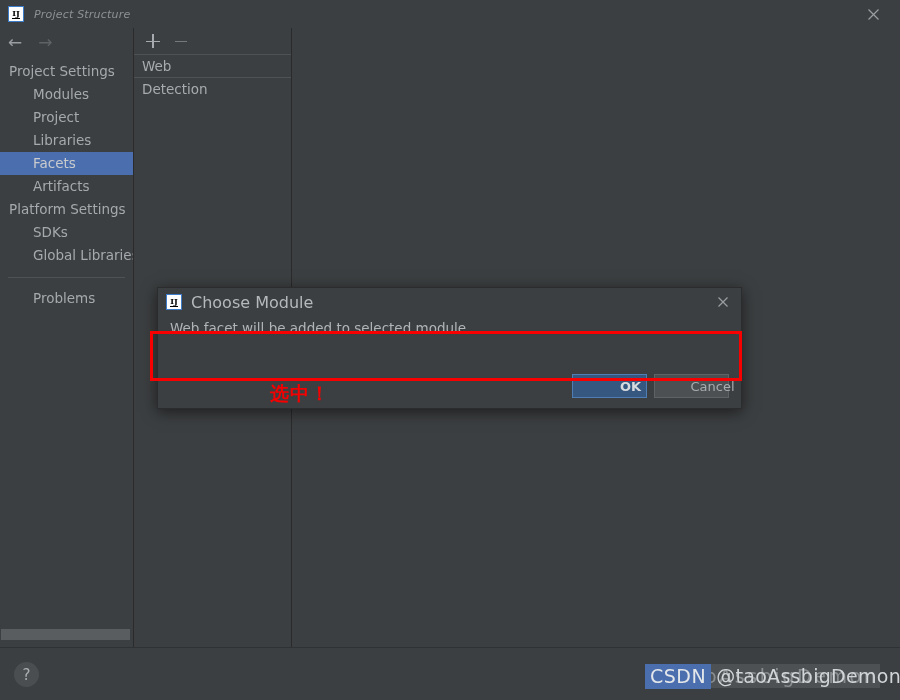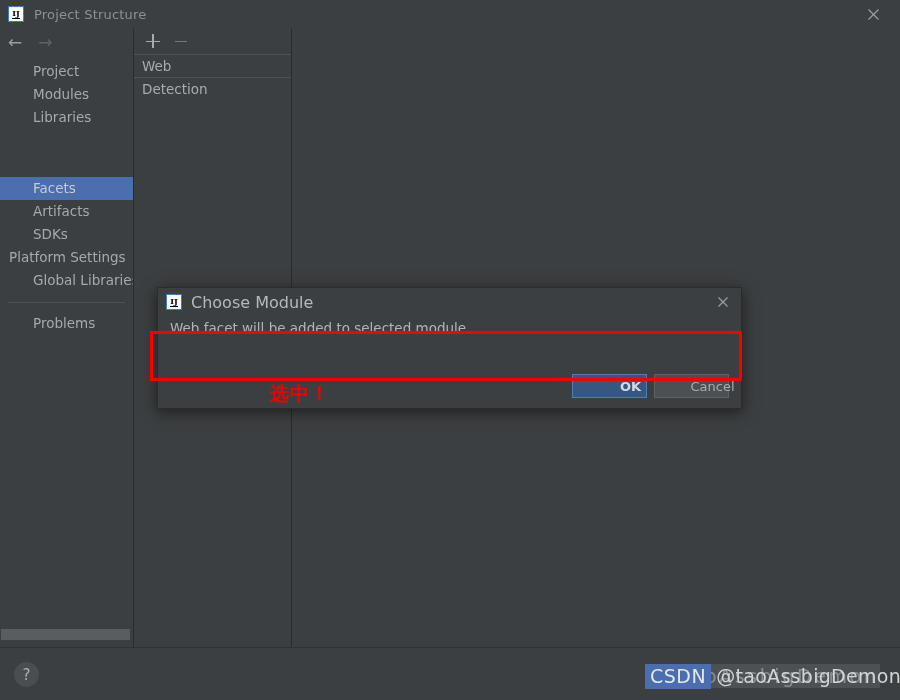--- a/index.html
+++ b/index.html
@@ -59,23 +59,24 @@
     margin-bottom: 2px;
   }
   .ij-icon .ij-bar {
     position: absolute;
     bottom: 2px; left: 3px;
     width: 8px; height: 1.5px;
     background: #000000;
   }
   #window-title {
     margin-left: 10px;
-    font-size: 13px;
+    font-size: 11px;
     color: #8e9194;
     letter-spacing: 0.2px;
+    font-style: italic;
   }
   #window-close {
     position: absolute;
     right: 10px; top: 0;
     width: 34px; height: 28px;
     display: flex;
     align-items: center;
     justify-content: center;
     cursor: pointer;
   }
@@ -126,21 +127,20 @@
     font-size: 13.5px;
     color: #a6a9ad;
     white-space: nowrap;
     padding-left: 9px;
     cursor: pointer;
   }
   .side-item.child { padding-left: 33px; }
   .side-item.selected {
     background: #4b6eaf;
     color: #c9cbcd;
-    margin-top: 48px;
   }
   .side-sep {
     height: 1px;
     background: #4e5254;
     margin: 10px 8px 9px 8px;
   }
 
   #sidebar-scroll {
     position: absolute;
     left: 0; bottom: 7px;
@@ -464,27 +464,28 @@
   <div id="body-area">
 
     <div id="sidebar">
 
       <div id="nav-arrows">
         <span class="nav-arrow">←</span>
         <span class="nav-arrow disabled">→</span>
       </div>
 
       <div id="sidebar-list">
+        <div class="side-item">Project Settings</div>
+        <div class="side-item child">Modules</div>
         <div class="side-item child">Project</div>
-        <div class="side-item child">Modules</div>
         <div class="side-item child">Libraries</div>
         <div class="side-item child selected">Facets</div>
         <div class="side-item child">Artifacts</div>
+        <div class="side-item">Platform Settings</div>
         <div class="side-item child">SDKs</div>
-        <div class="side-item">Platform Settings</div>
         <div class="side-item child">Global Libraries</div>
         <div class="side-sep"></div>
         <div class="side-item child">Problems</div>
       </div>
 
       <div id="sidebar-scroll">
         <div class="track"></div>
         <div class="thumb"></div>
       </div>
     </div>

